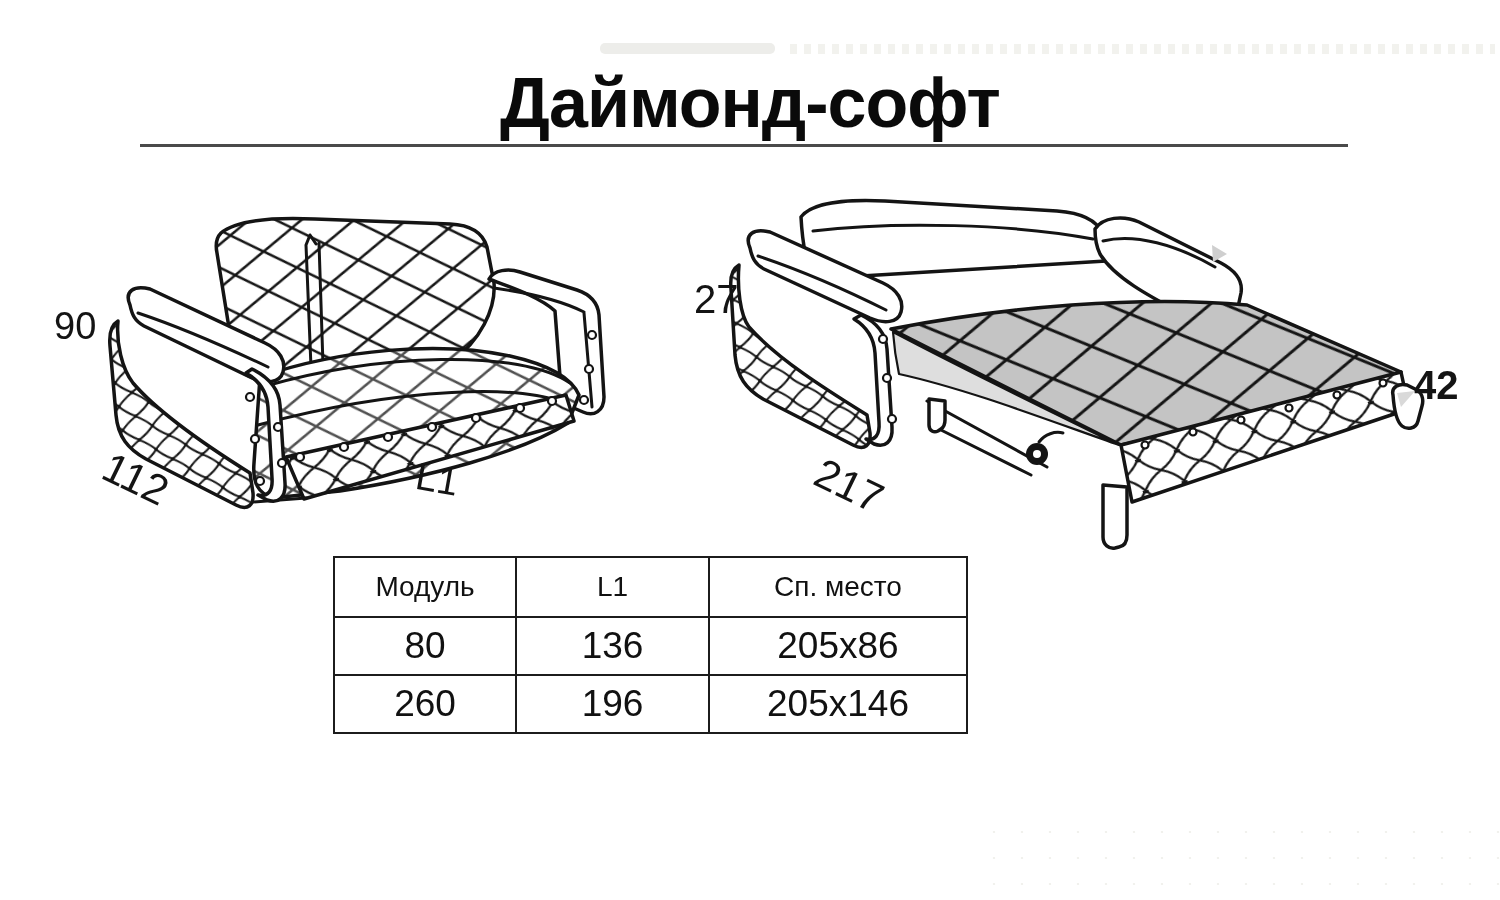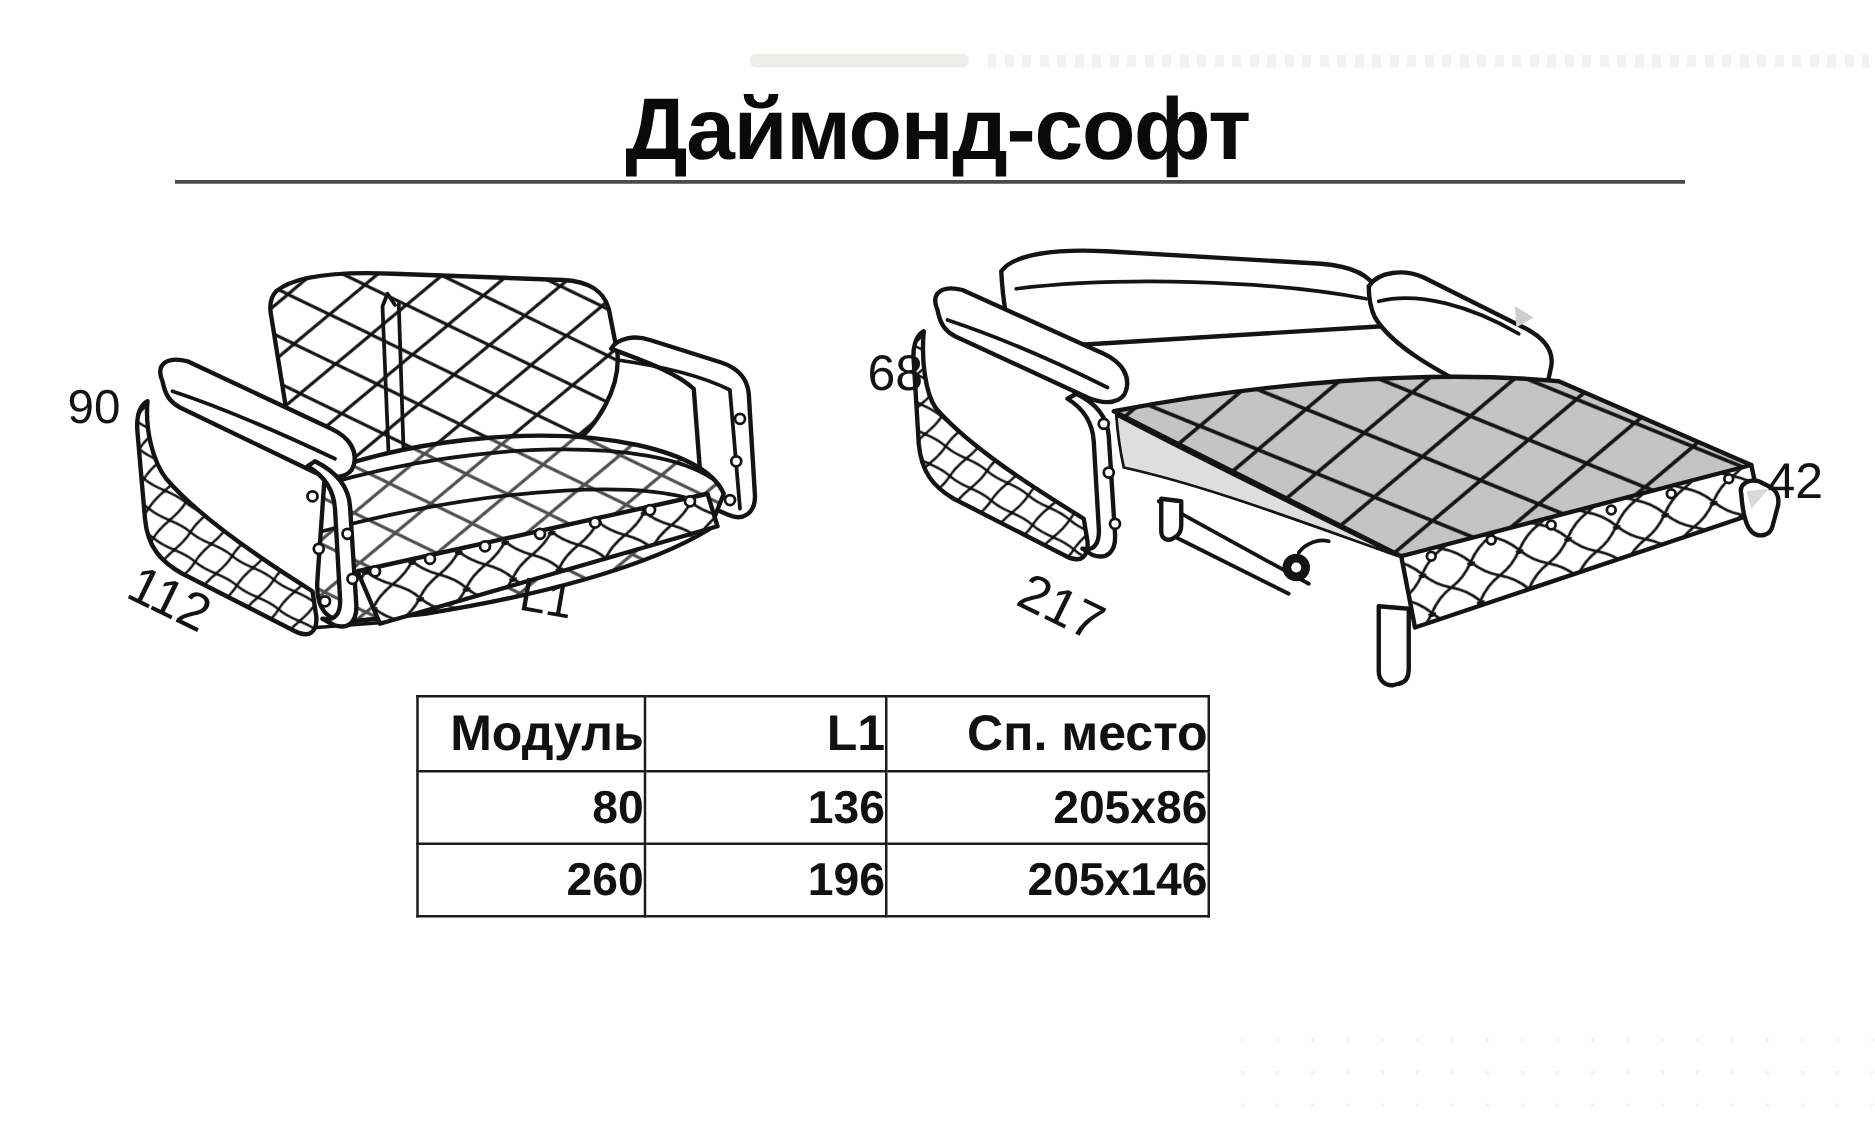--- a/index.html
+++ b/index.html
@@ -20,22 +20,22 @@
   .dim.rot{transform-origin:0 0;font-size:42px;}
   
   .sofa{position:absolute;}
   .shape{fill:#ffffff;stroke:#141414;stroke-width:3.5;stroke-linejoin:round;stroke-linecap:round;}
   .ln{fill:none;stroke:#141414;stroke-width:3;stroke-linejoin:round;stroke-linecap:round;}
   .btn{fill:#ffffff;stroke:#141414;stroke-width:2.2;}
   
   .spec{position:absolute;left:333px;top:515px;border-collapse:collapse;table-layout:fixed;}
   .spec th,.spec td{border:2.5px solid #1c1c1c;text-align:center;vertical-align:middle;
         padding:0;color:#111;}
-  .spec th{font-size:40px;font-weight:bold;height:58px;text-align:right;}
-  .spec td{font-size:37px;font-weight:bold;height:56px;text-align:right;}
+  .spec th{font-size:28px;font-weight:normal;height:58px;}
+  .spec td{font-size:37px;font-weight:normal;height:56px;}
   .c1{width:182px;}.c2{width:193px;}.c3{width:258px;}
 </style>
 </head>
 <body>
 
 <div class="canvas">
 
   <div class="wm-bar"></div>
   <div class="wm-dashes"></div>
   <div class="wm-dots"></div>
@@ -185,23 +185,23 @@
                            L151,270 C160,272 165,266 164,253 L160,184 C159,169 152,158 139,150 Z"></path>
     <circle class="btn" cx="168" cy="170" r="4"></circle>
       <circle class="btn" cx="172" cy="209" r="4"></circle>
     <circle class="btn" cx="177" cy="250" r="4"></circle>
   </svg>
 
   <div class="dim" style="left:54px;top:264px;">90</div>
   <div class="dim rot" style="left:116px;top:402px;transform:rotate(26deg);">112</div>
   <div class="dim" style="left:420px;top:414px;transform:rotate(10deg);transform-origin:0 0;">L1</div>
 
-  <div class="dim" style="left:694px;top:236px;font-size:40px;">68</div>
+  <div class="dim" style="left:694px;top:236px;font-size:40px;">27</div>
   <div class="dim rot" style="left:828px;top:408px;transform:rotate(26deg);">217</div>
-  <div class="dim" style="left:1414px;top:322px;font-size:40px;">42</div>
+  <div class="dim" style="left:1414px;top:322px;font-size:40px;font-weight:bold;">42</div>
 
   <table class="spec">
     <colgroup>
         <col class="c1">
         <col class="c2">
         <col class="c3">
       </colgroup>
     <thead>
       <tr>
         <th>Модуль</th>

